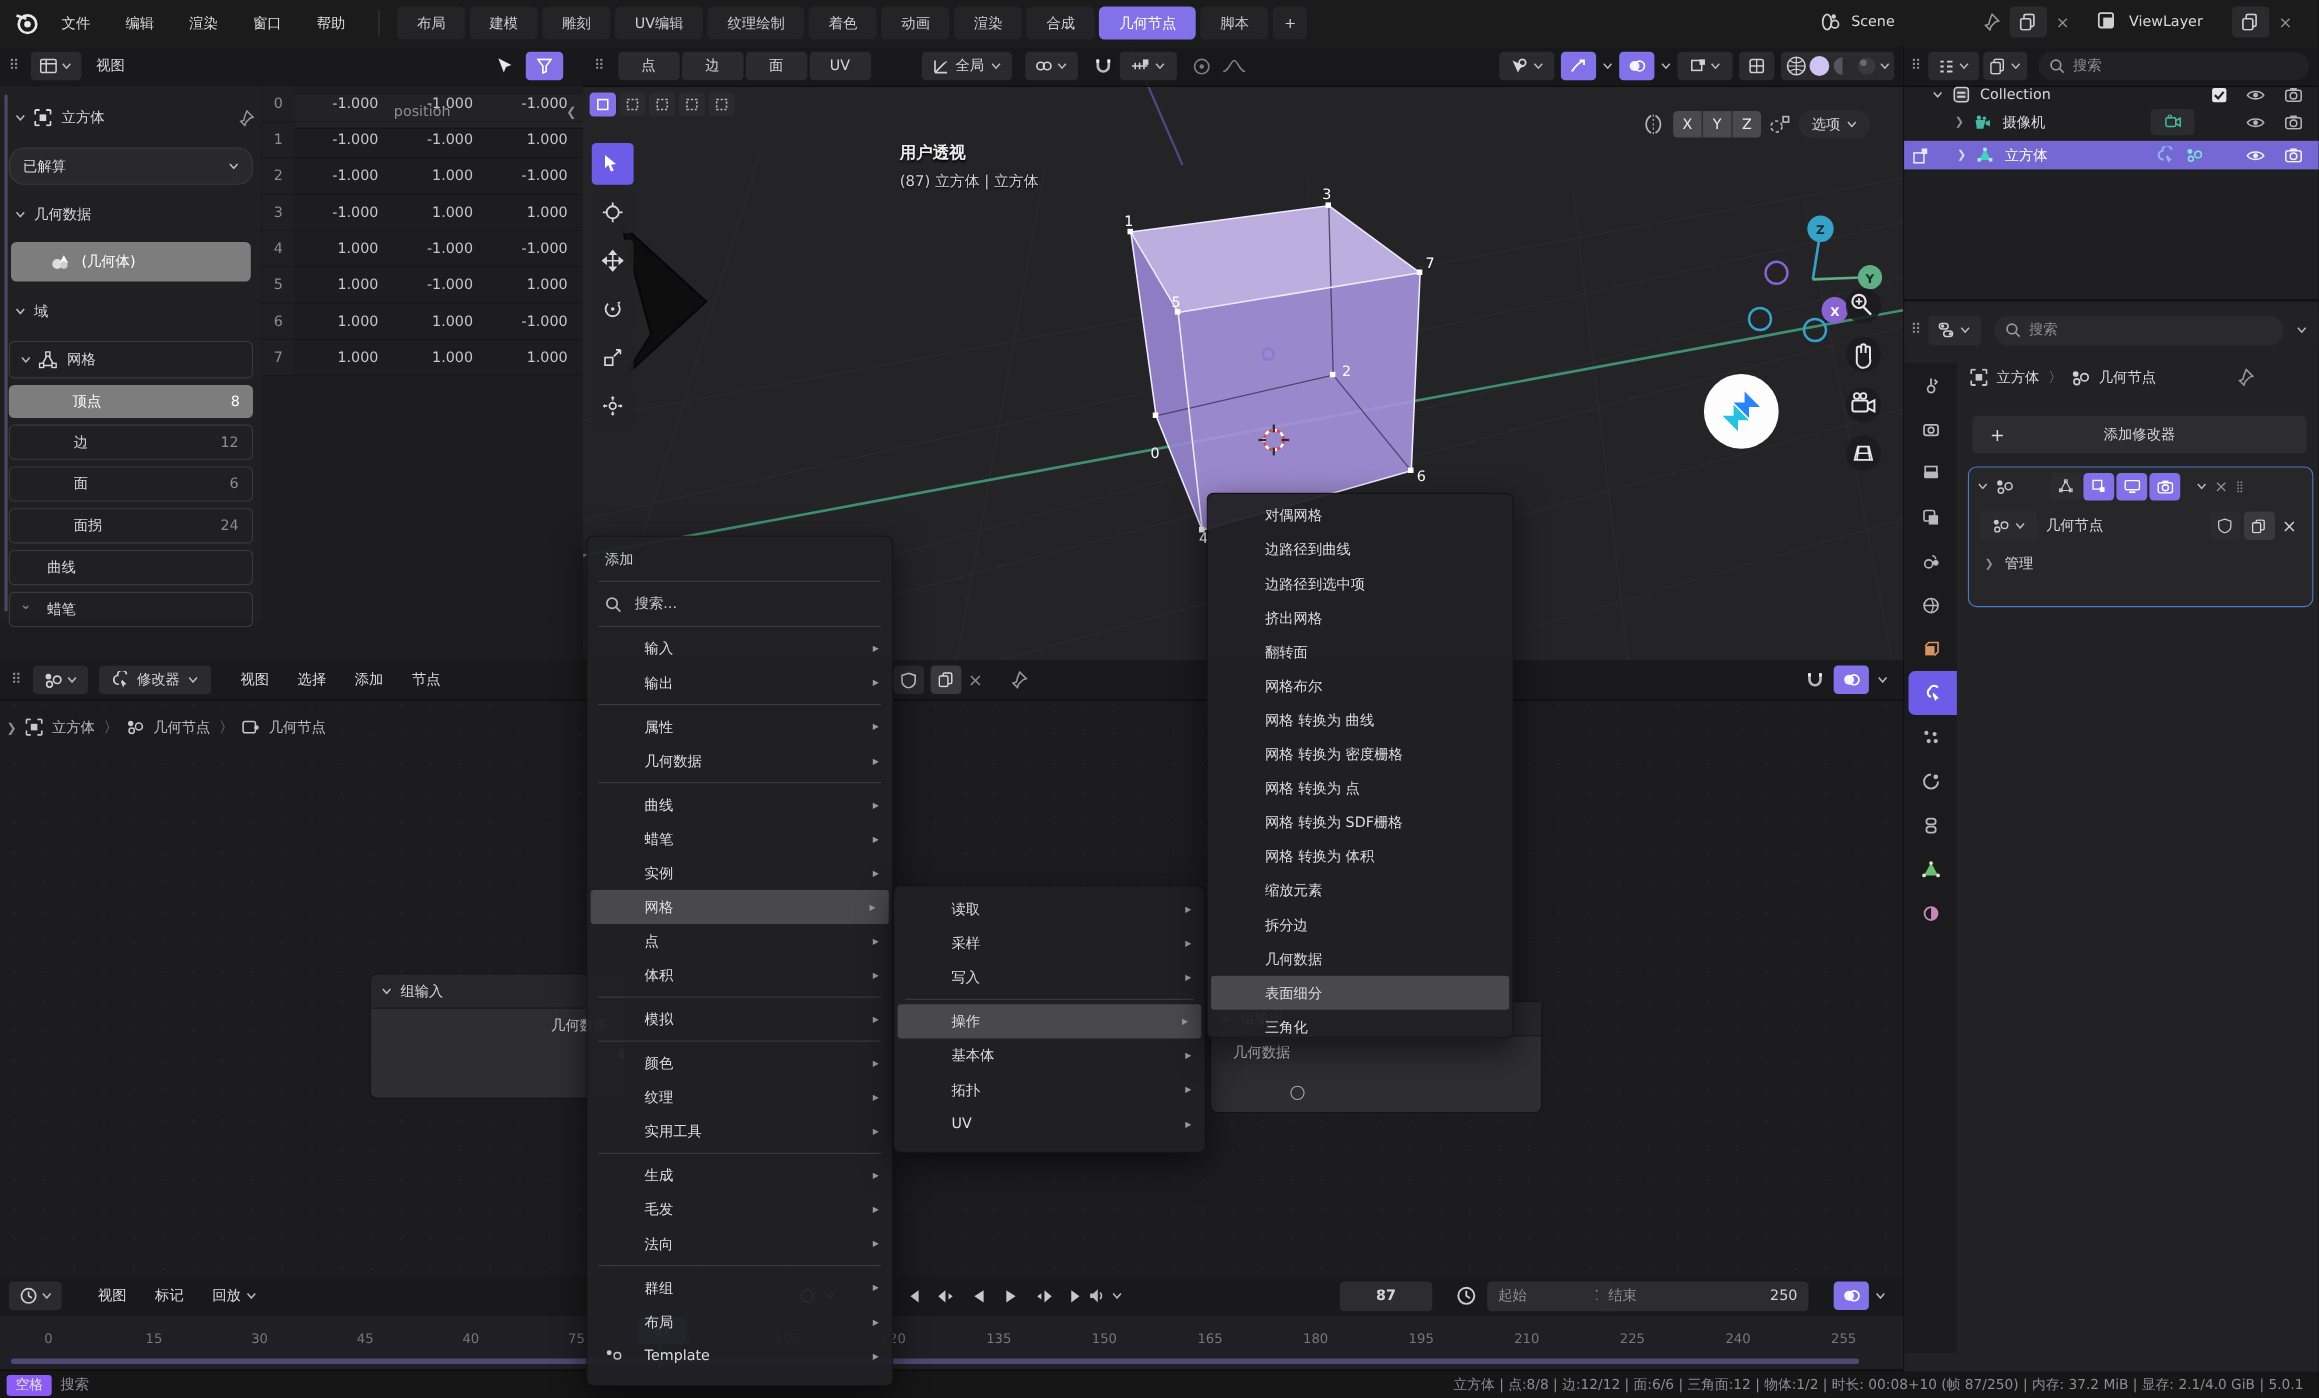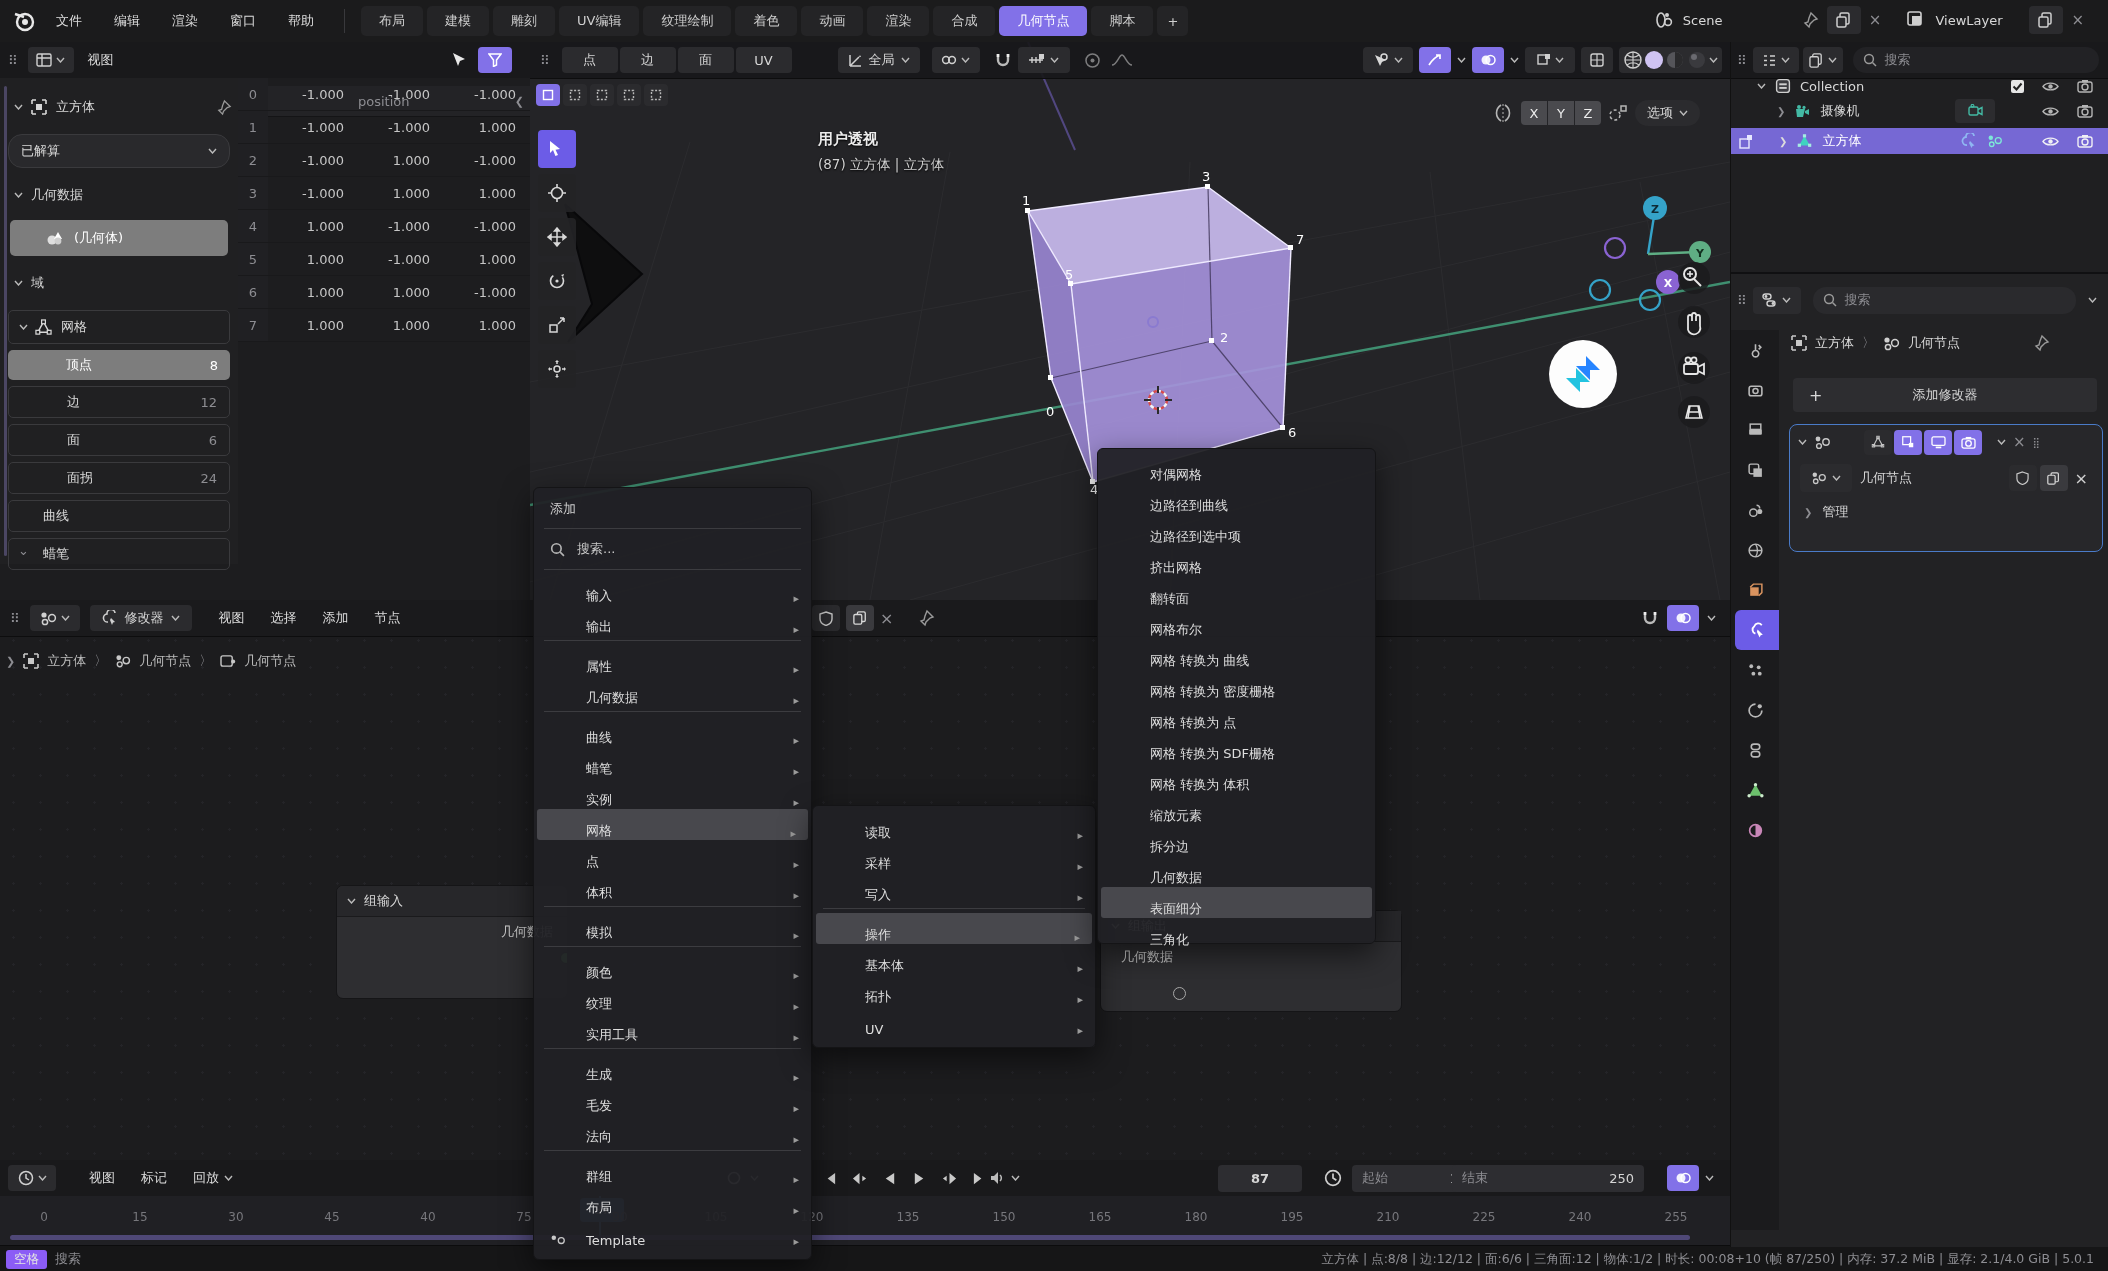--- a/index.html
+++ b/index.html
@@ -14,21 +14,21 @@
   svg{display:block;}
   
   #topbar{left:0;top:0;width:2108px;height:42px;background:#1b1b1c;border-bottom:1px solid #0e0e0f;display:flex;align-items:center;}
   .tmenu{padding:0 16px;height:100%;display:flex;align-items:center;color:#dcdcdc;}
   .wtab{height:30px;padding:0 18px;margin:0 2px;border-radius:5px;background:#242426;color:#cfcfcf;display:flex;align-items:center;}
   .wtab.active{background:#8271e8;color:#fff;}
   
   .ed-header{background:#19191b;border-bottom:1px solid #0d0d0e;}
   .menu-pop{background:rgba(33,33,37,0.95);border:1px solid #141416;border-radius:6px;
             box-shadow:0 10px 30px rgba(0,0,0,.55);z-index:50;}
-  .mi{height:31px;display:flex;align-items:flex-end;padding:0 14px 0 52px;color:#dedede;position:relative;}
+  .mi{height:31px;display:flex;align-items:center;padding:0 14px 0 52px;color:#dedede;position:relative;}
   .mi .arr{position:absolute;right:12px;color:#9a9a9a;font-size:11px;}
   .mi.hl{background:#48484d;border-radius:3px;margin:0 3px;padding:0 11px 0 49px;}
   .mdiv{height:1px;background:#3c3c40;margin:4px 10px;}
   .sel-pill{background:#7d7d7d;color:#fff;border-radius:5px;}
   .boxrow{border:1px solid #3a3a3d;border-radius:5px;}
   .ticknum{position:absolute;top:14px;transform:translateX(-50%);color:#77777c;font-size:12px;}
 </style>
 </head>
 <body>
 

